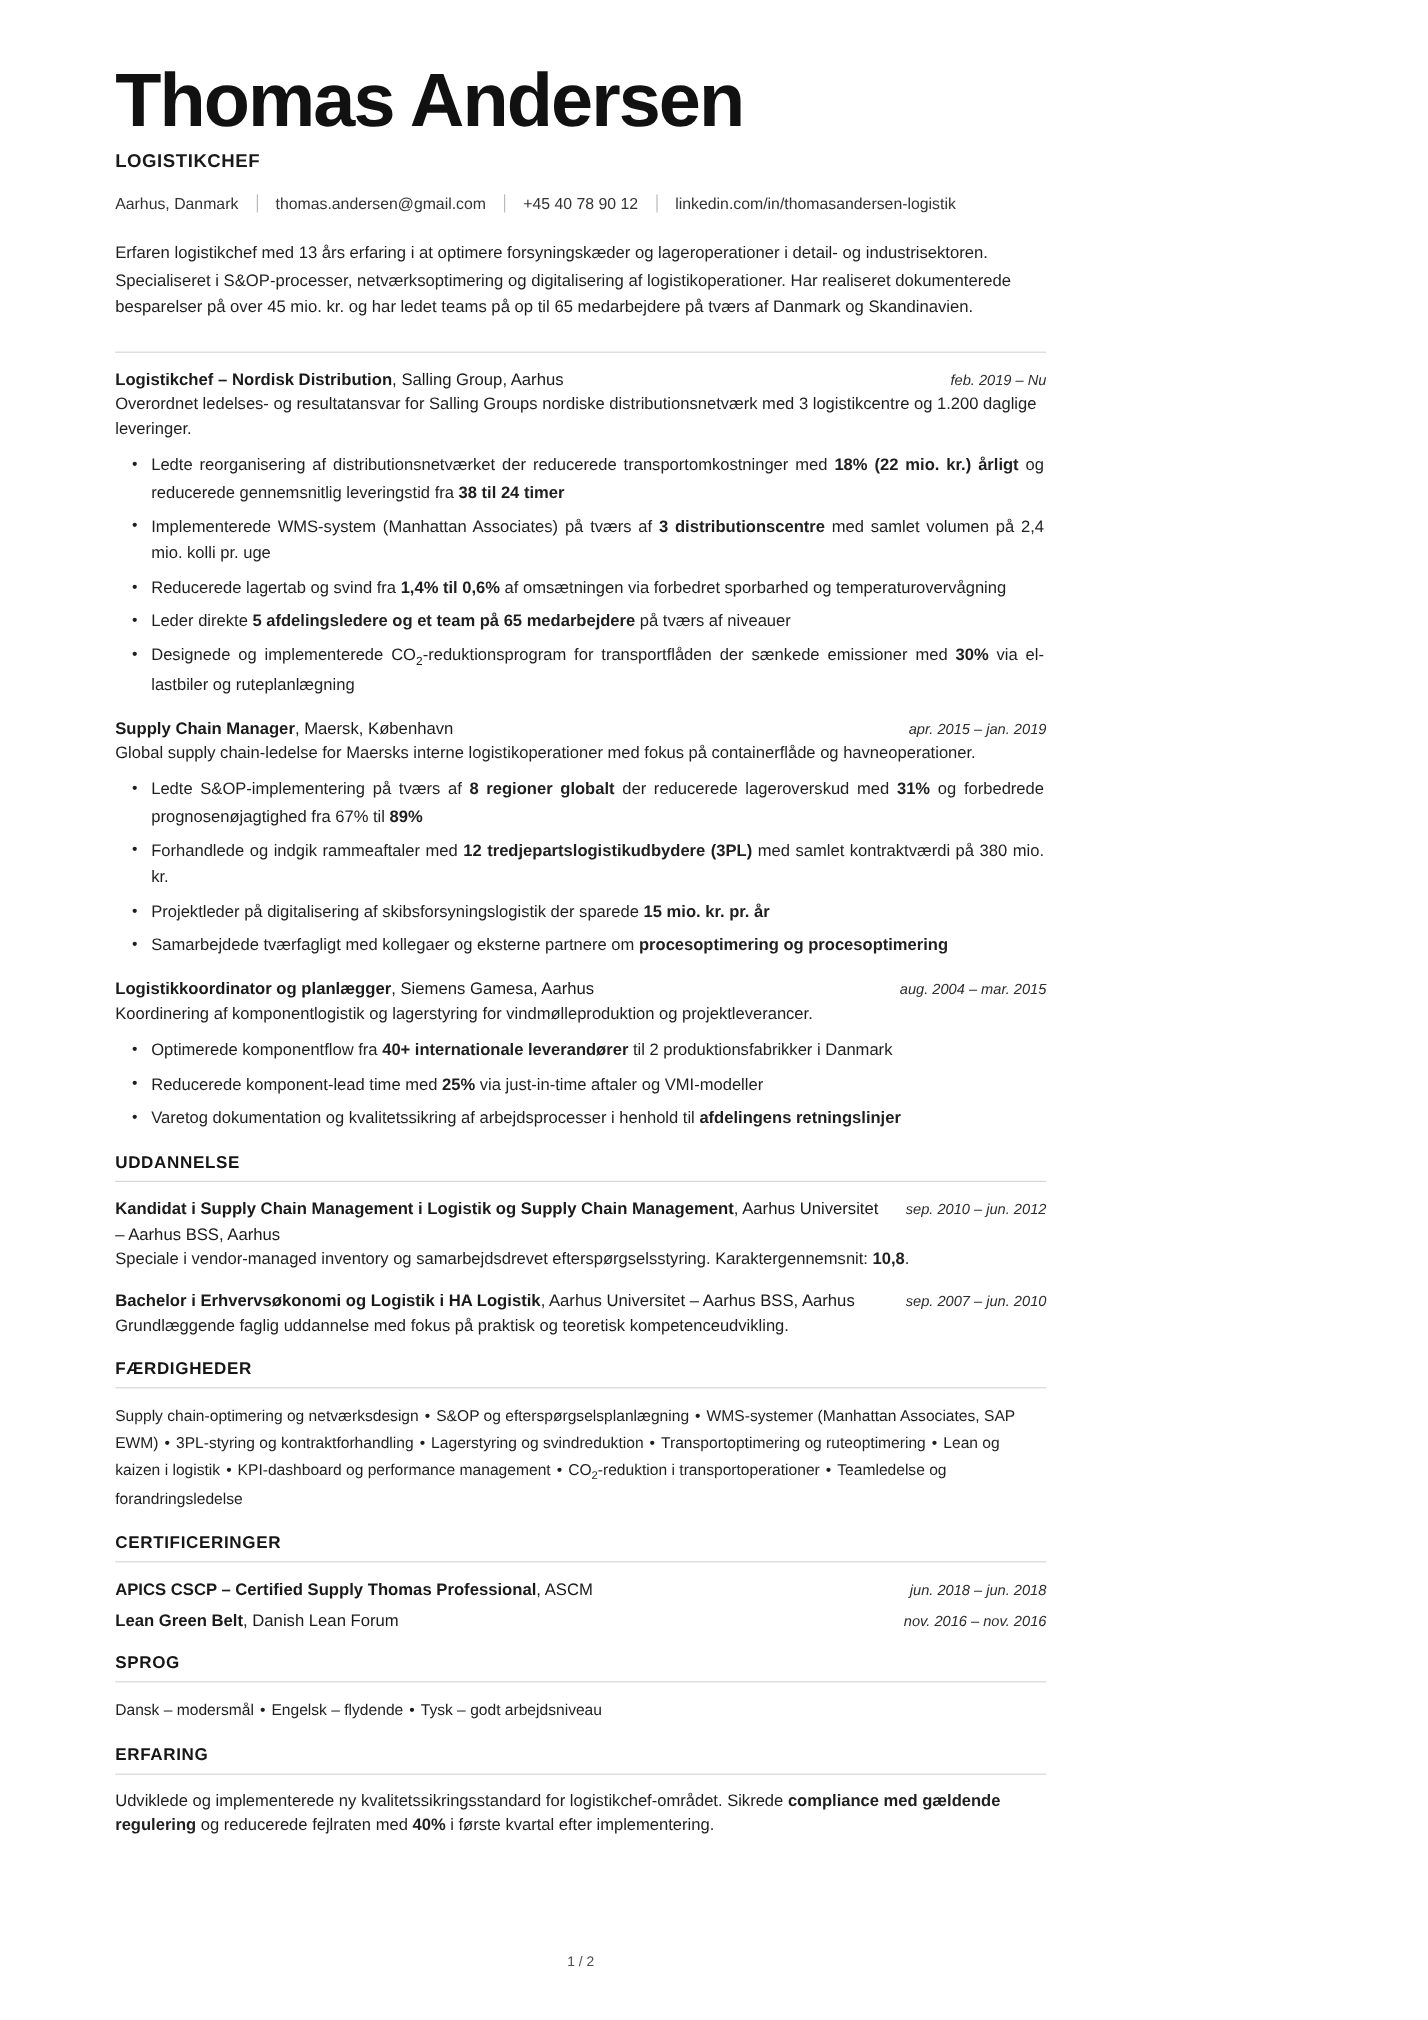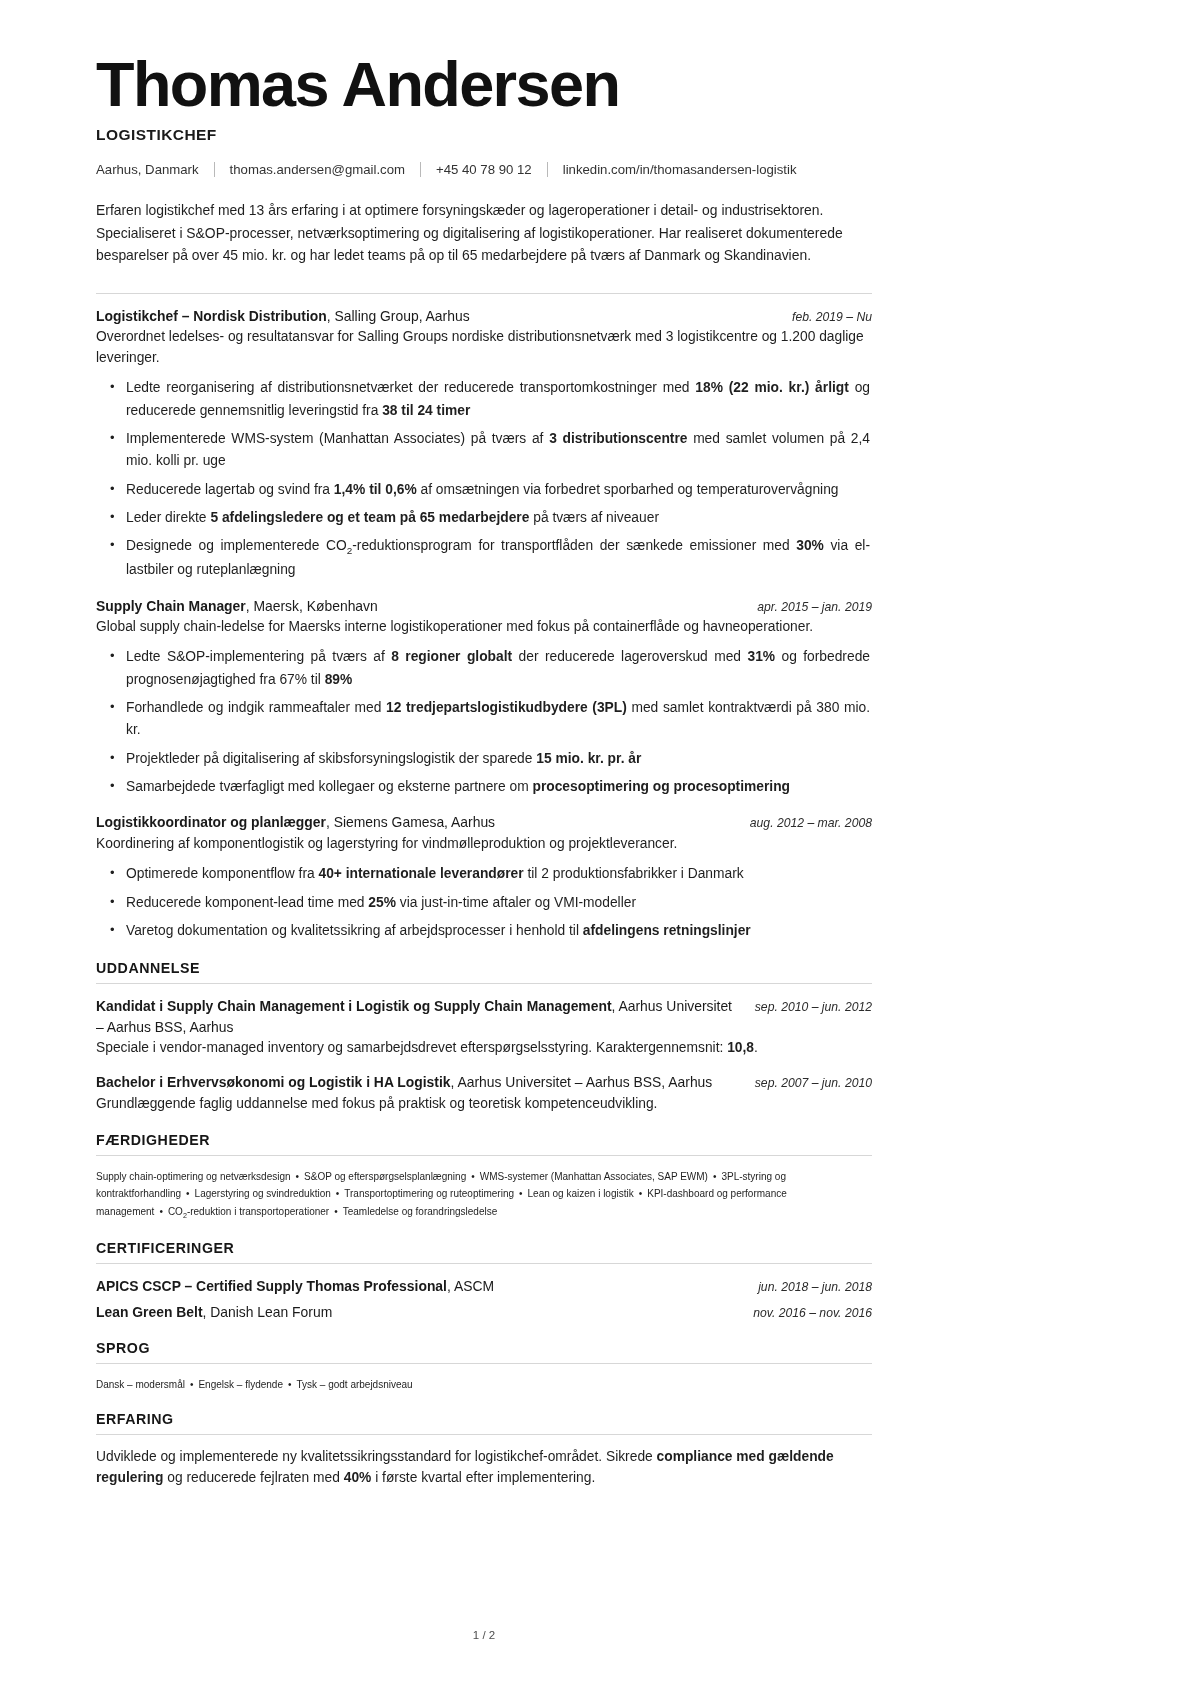--- a/index.html
+++ b/index.html
@@ -121,21 +121,21 @@
     content: "•";
     position: absolute;
     left: -16px;
     top: -1px;
     font-size: 13px;
     color: #1f1f1f;
   }
   ul.bullets li b { font-weight: 700; }
   
   .inline-block {
-    font-size: 10px;
+    font-size: 13px;
     line-height: 1.72;
     color: #1f1f1f;
     max-width: 1000px;
   }
   .dot-sep { margin: 0 5px; }
   sub { font-size: 0.72em; }
   
   .page-footer {
     position: absolute;
     left: 0;
@@ -194,21 +194,21 @@
           <ul class="bullets">
             <li>Ledte S&amp;OP-implementering på tværs af <b>8 regioner globalt</b> der reducerede lageroverskud med <b>31%</b> og forbedrede prognosenøjagtighed fra 67% til <b>89%</b></li>
             <li>Forhandlede og indgik rammeaftaler med <b>12 tredjepartslogistikudbydere (3PL)</b> med samlet kontraktværdi på 380 mio. kr.</li>
             <li>Projektleder på digitalisering af skibsforsyningslogistik der sparede <b>15 mio. kr. pr. år</b></li>
             <li>Samarbejdede tværfagligt med kollegaer og eksterne partnere om <b>procesoptimering og procesoptimering</b></li>
           </ul>
         </div>
         <div class="entry">
           <div class="entry-head">
             <div class="entry-title"><b>Logistikkoordinator og planlægger</b><span>, Siemens Gamesa, Aarhus</span></div>
-            <div class="entry-date">aug. 2012 – mar. 2008</div>
+            <div class="entry-date">aug. 2004 – mar. 2015</div>
           </div>
           <div class="entry-desc">Koordinering af komponentlogistik og lagerstyring for vindmølleproduktion og projektleverancer.</div>
           <ul class="bullets">
             <li>Optimerede komponentflow fra <b>40+ internationale leverandører</b> til 2 produktionsfabrikker i Danmark</li>
             <li>Reducerede komponent-lead time med <b>25%</b> via just-in-time aftaler og VMI-modeller</li>
             <li>Varetog dokumentation og kvalitetssikring af arbejdsprocesser i henhold til <b>afdelingens retningslinjer</b></li>
           </ul>
         </div>
       </div>
   </section>

